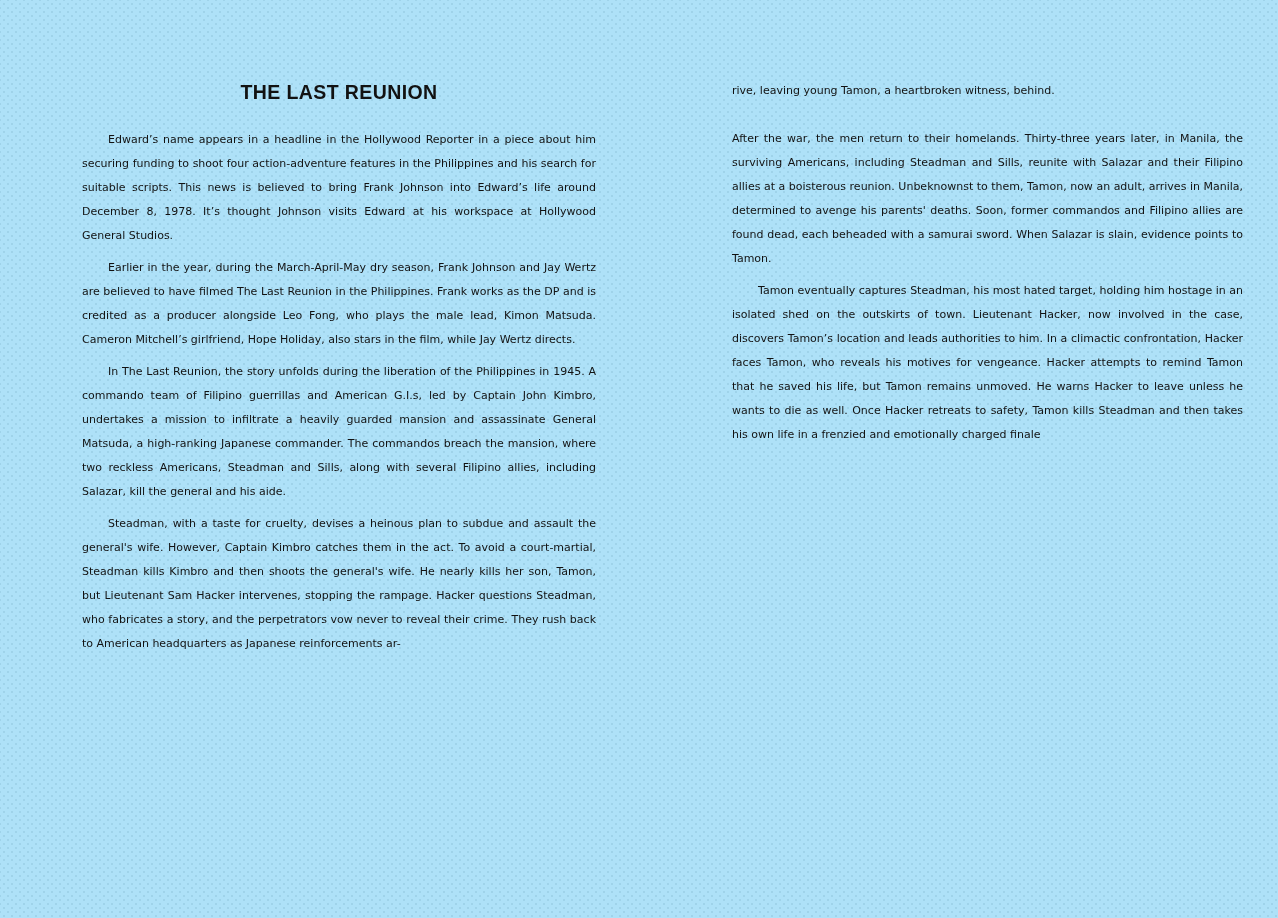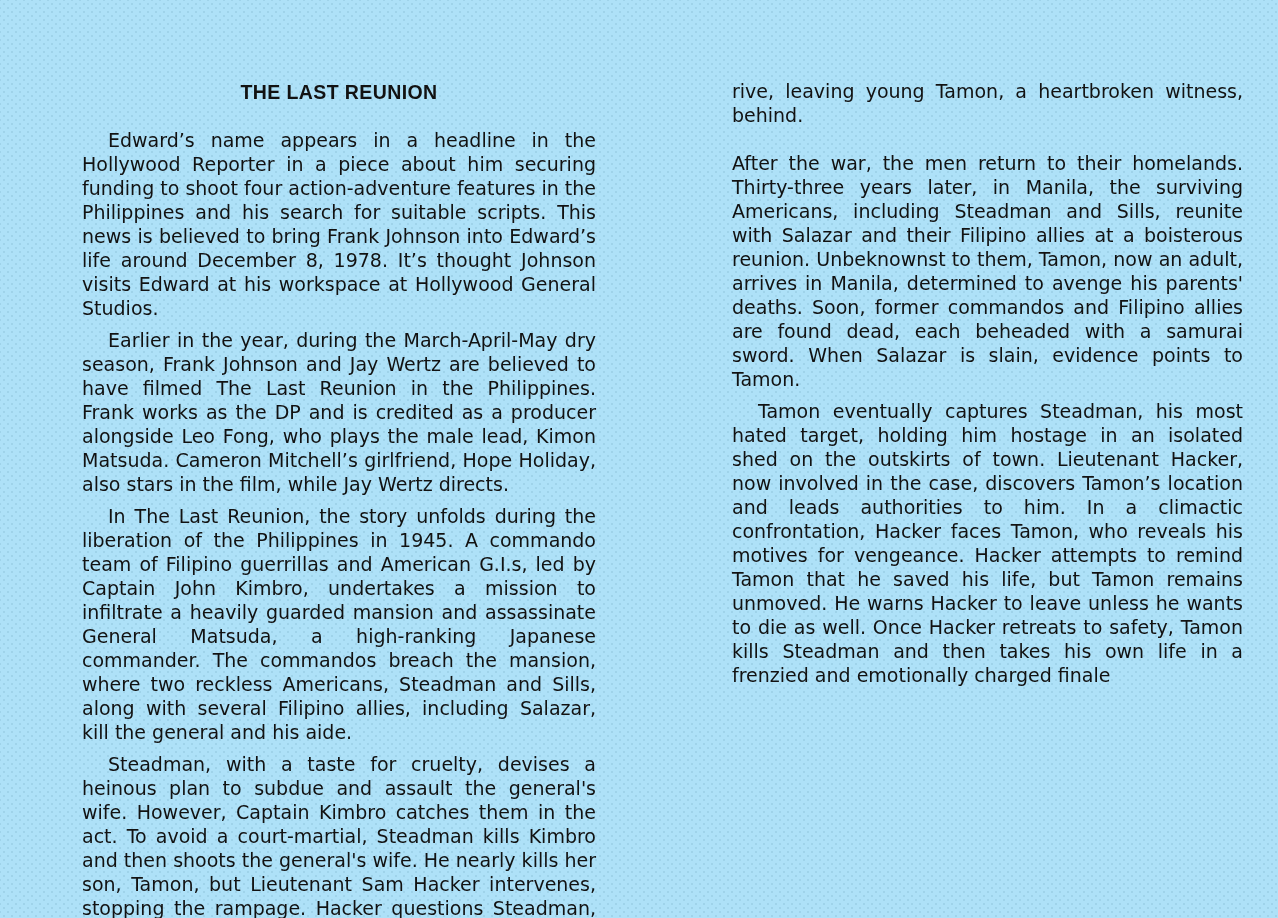--- a/index.html
+++ b/index.html
@@ -38,21 +38,21 @@
     font-family:"Liberation Sans", sans-serif;
     font-size:19.5px;
     font-weight:700;
     letter-spacing:0.4px;
     line-height:24px;
     text-align:center;
     margin-bottom:24px;
     color:var(--ink);
   }
   p.body-par{
-    font-size:19px;
+    font-size:11px;
     line-height:24px;
     text-align:justify;
     color:var(--ink);
   }
   p.body-par.indent{text-indent:26px;}
   p.body-par.space-before{margin-top:24px;}
   .bottom-edge{
     position:absolute;
     left:0;bottom:0;
     width:100%;height:3px;

